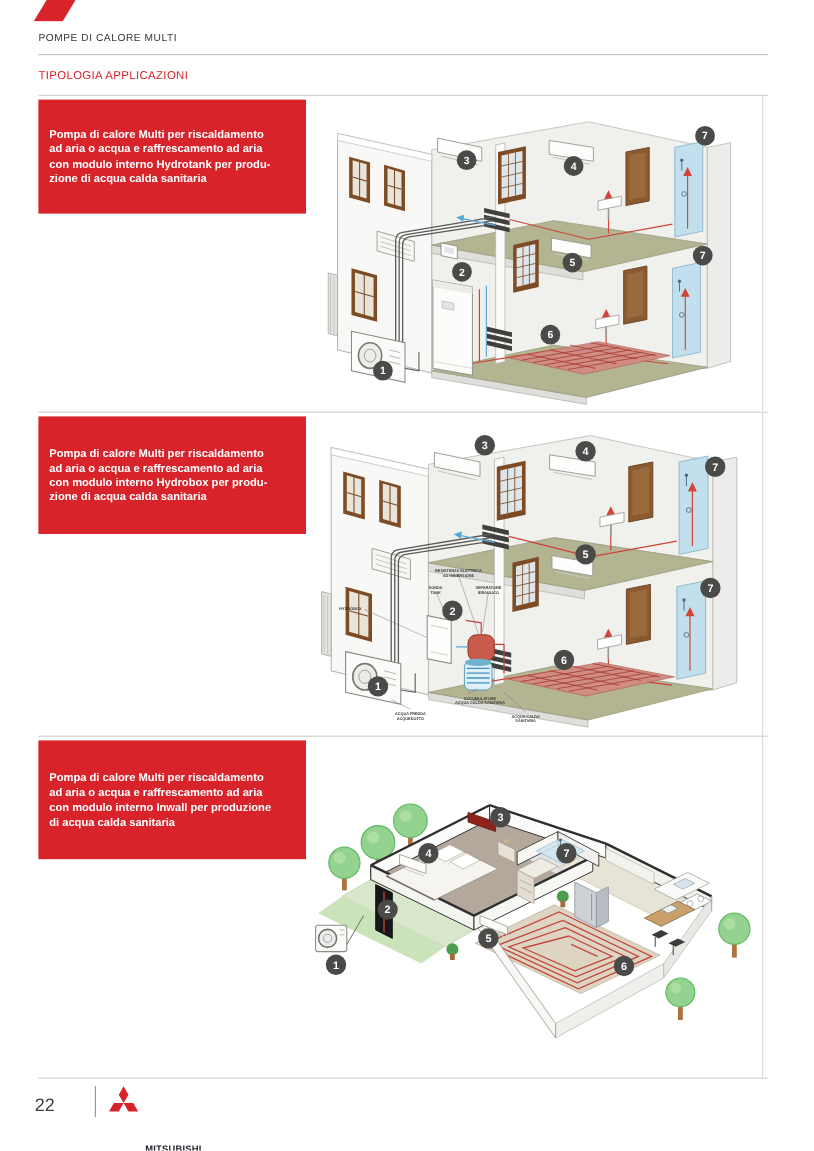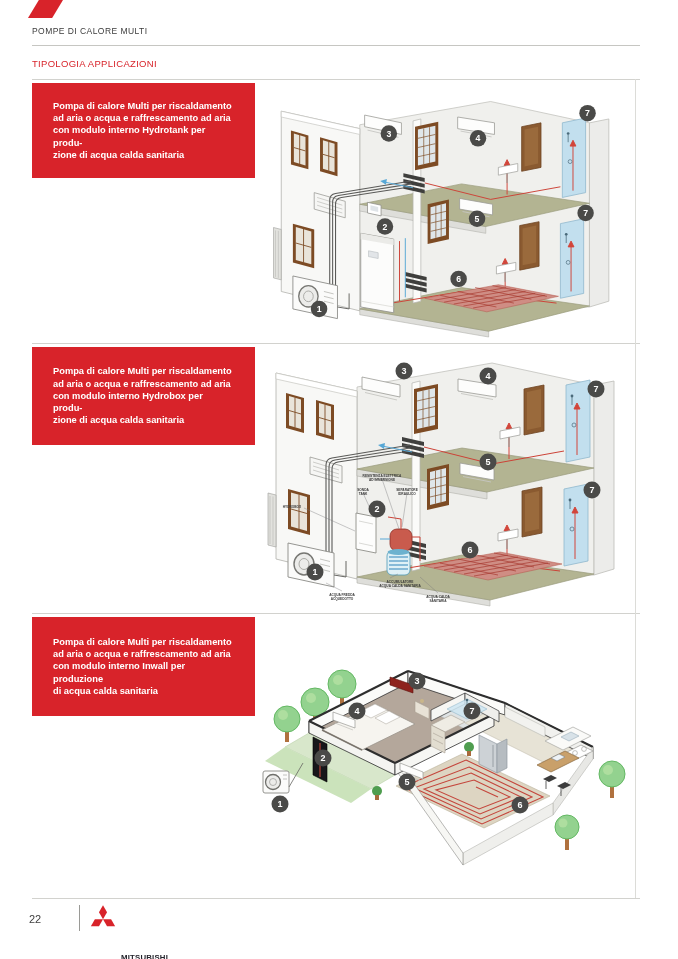--- a/index.html
+++ b/index.html
@@ -11,31 +11,31 @@
   .hrule{position:absolute;height:1px;background:#d2d2ce;}
   .rule-head{left:32px;top:45px;width:614px;background:#c6c6c2;}
   .sec-title{position:absolute;left:32px;top:58px;font-size:9.5px;font-weight:normal;color:#d8232a;letter-spacing:.3px;}
   .div1{left:32px;top:79px;width:616px;}
   .div2{left:32px;top:343px;width:616px;}
   .div3{left:32px;top:613px;width:616px;}
   .div4{left:32px;top:898px;width:616px;}
   .vrule{position:absolute;left:635px;top:79px;width:1px;height:819px;background:#dcdcd8;}
   .red-box{position:absolute;left:32px;width:223px;background:#d8232a;color:#fff;
     display:flex;align-items:center;box-sizing:border-box;padding:0 9px;}
-  .red-box p{margin:12px;font-size:9.3px;font-weight:bold;line-height:12.2px;white-space:pre-line;}
+  .red-box p{margin:0;font-size:9.3px;font-weight:bold;line-height:12.2px;white-space:pre-line;}
   .box1{top:83px;height:95px;}
   .box2{top:347px;height:98px;}
   .box3{top:617px;height:99px;}
   .illu{position:absolute;}
   .illu1{left:262px;top:86px;width:370px;height:252px;}
   .illu2{left:262px;top:347px;width:370px;height:260px;}
   .illu3{left:255px;top:641px;width:395px;height:245px;}
   .bnum{font:bold 9px "Liberation Sans",sans-serif;fill:#ffffff;text-anchor:middle;}
   .ilabel{font:bold 3.2px "Liberation Sans",sans-serif;fill:#3a3a3a;text-anchor:middle;}
-  .page-number{position:absolute;left:29px;top:913px;font-size:11px;color:#3f3f3f;text-align:right;}
+  .page-number{position:absolute;left:29px;top:913px;font-size:15px;color:#3f3f3f;text-align:right;}
   .foot-div{position:absolute;left:79px;top:905px;width:1px;height:26px;background:#9a9a96;}
   .foot-logo{position:absolute;left:90px;top:905px;width:26px;height:22px;}
   .brand-name{position:absolute;left:121px;top:954px;font-size:7.8px;line-height:7.6px;
     font-weight:bold;color:#23232b;letter-spacing:.2px;text-decoration:underline;}
   .defs-hidden{position:absolute;width:0;height:0;overflow:hidden;}
 </style>
 </head>
 <body>
 
 <div class="page">

